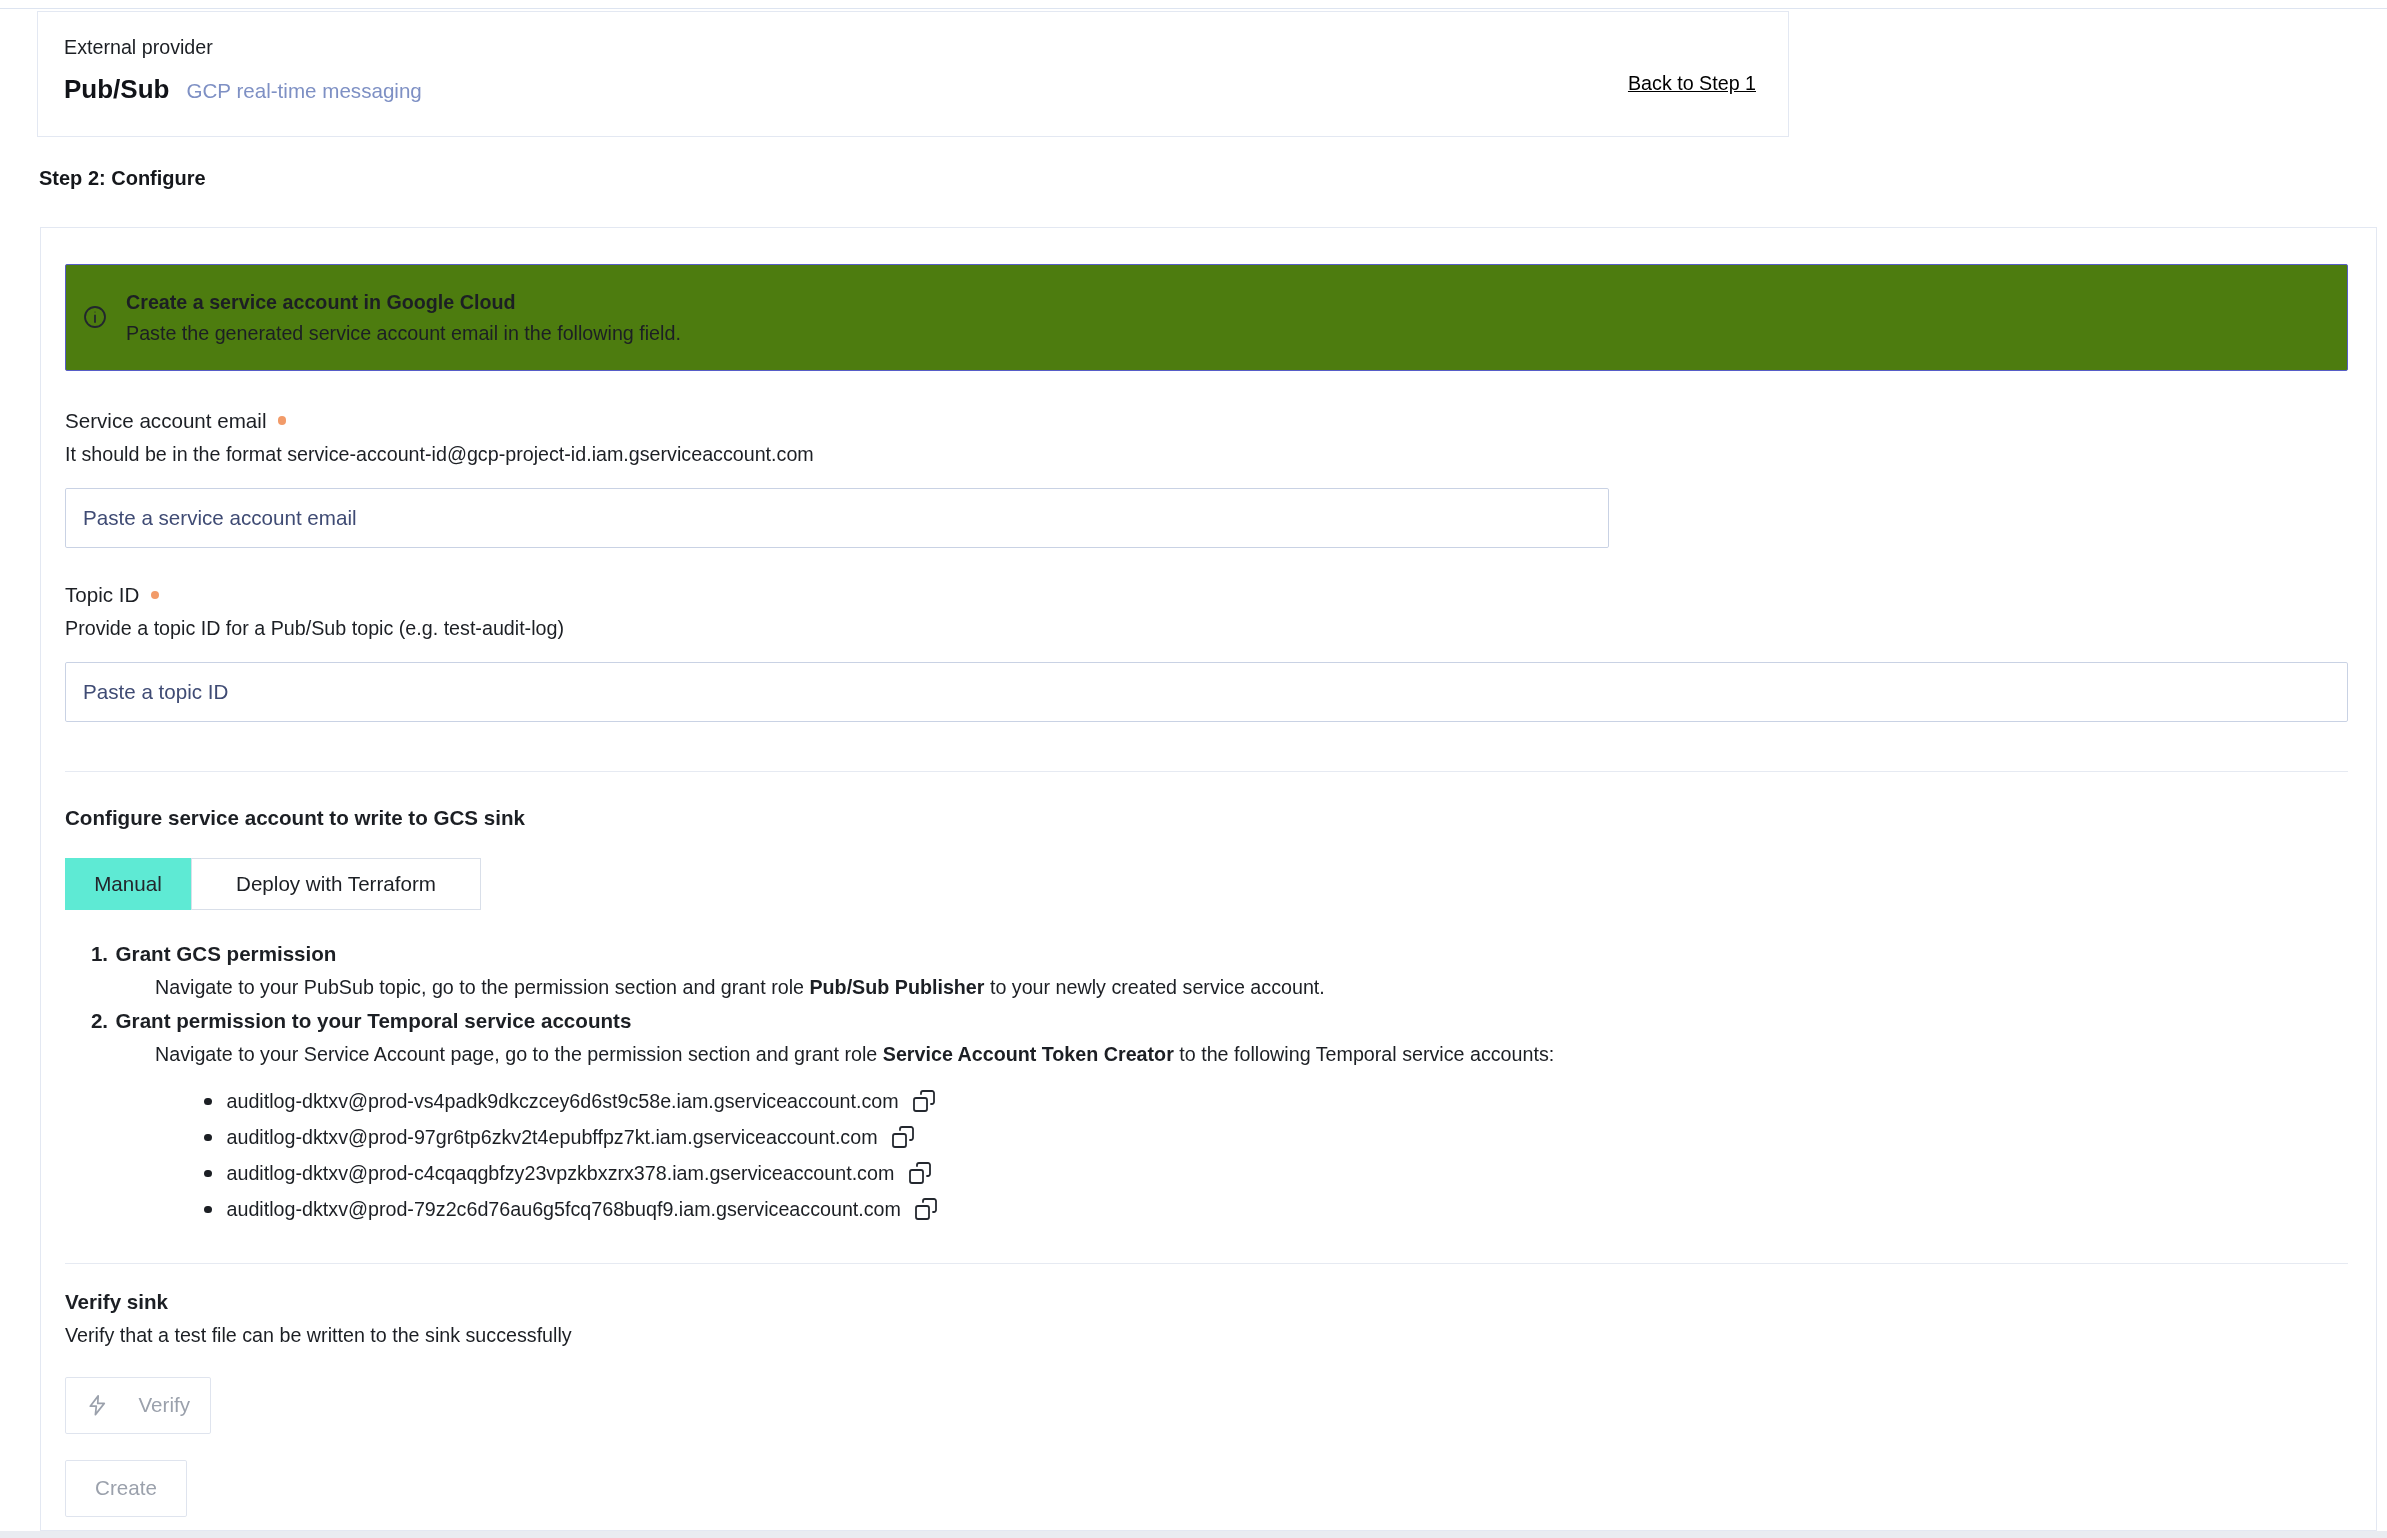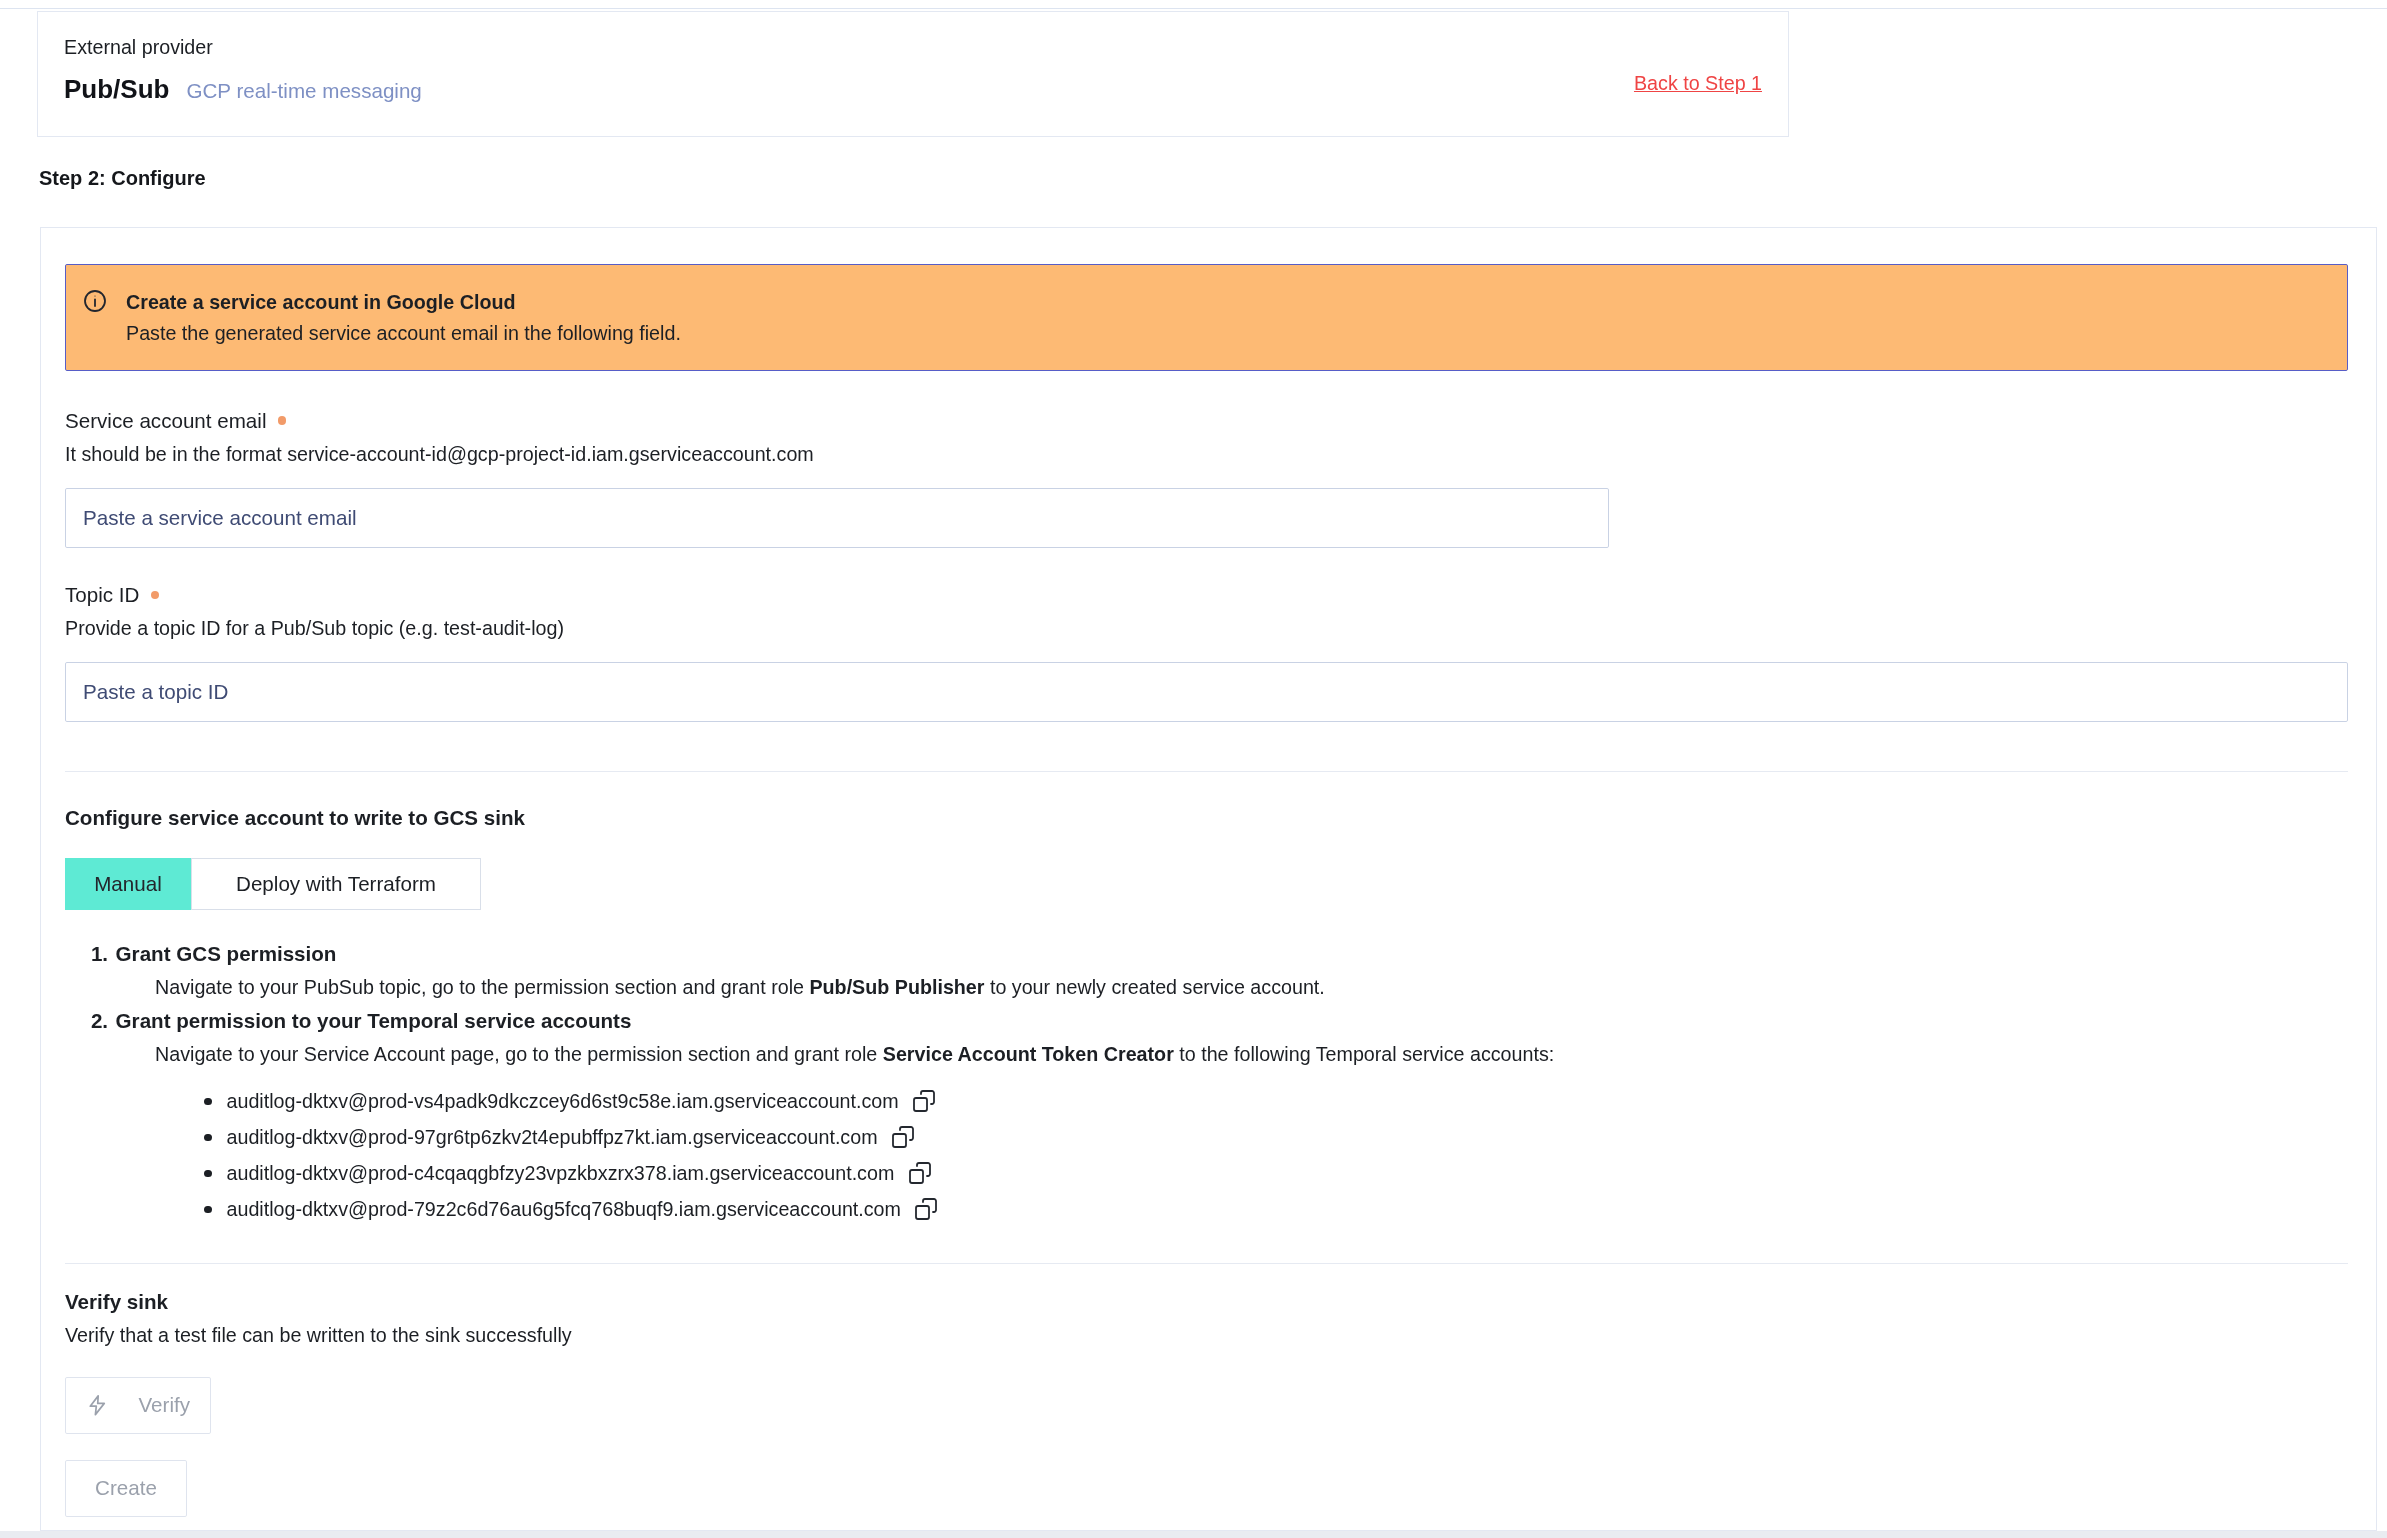--- a/index.html
+++ b/index.html
@@ -9,31 +9,31 @@
   .top-hairline { position:absolute; left:0; top:7.5px; width:2387px; height:1.9px; background:#dde4f0; }
 
   
   .provider-card { position:absolute; left:37px; top:11.2px; width:1752px; height:126px;
     background:#ffffff; border:0.9px solid #e3e8f2; }
   .provider-card-inner { position:relative; height:100%; padding:24px 26px 0 26px; }
   .eyebrow { font-size:19.7px; color:#1c1f24; }
   .name-row { margin-top:15px; display:flex; align-items:baseline; gap:17px; }
   .provider-name { font-size:26px; font-weight:700; color:#111318; }
   .provider-tagline { font-size:20.6px; color:#7e90c4; }
-  .back-link { position:absolute; right:26px; top:60px; font-size:19.7px; font-weight:500;
-    color:#ef4444; text-decoration:underline; cursor:pointer; }
+  .back-link { position:absolute; right:32px; top:60px; font-size:19.7px; font-weight:500;
+    color:#000000; text-decoration:underline; cursor:pointer; }
 
   .step-heading { position:absolute; left:39px; top:167px; font-size:20px; font-weight:700; color:#15171b; }
 
   
   .panel { position:absolute; left:40px; top:227px; width:2337px; height:1304px;
     background:#ffffff; border:0.9px solid #e3e8f2; padding:36px 28px 0 24px; }
 
-  .alert { display:flex; gap:19px; padding:22.5px 22.5px 22.5px 17px; background:#fdba74;
-    border:1.9px solid #575dc7; border-radius:1.9px; }
+  .alert { display:flex; gap:19px; padding:22.5px 22.5px 22.5px 17px; background:#4d7c0f;
+    border:1.9px solid #575dc7; border-radius:1.9px;align-items:center; }
   .alert-icon { flex:0 0 24px; margin-top:1.9px; }
   .alert-title { font-size:19.7px; font-weight:600; color:#1c1f24; line-height:28px; }
   .alert-body { font-size:19.7px; color:#1c1f24; line-height:28px; margin-top:3.7px; }
 
   .field-label { margin-top:37px; font-size:20.6px; font-weight:500; color:#1c1f24; line-height:26px;
     display:flex; align-items:center; }
   .req-dot { width:8.4px; height:8.4px; border-radius:50%; background:#f29b69; margin-left:11.2px; display:inline-block; }
   .field-helper { margin-top:7.5px; font-size:19.7px; color:#1c1f24; line-height:26px; }
   .text-input { display:block; margin-top:20.6px; height:60px; border:0.9px solid #c9d2e4; border-radius:1.9px;
     background:#ffffff; font-size:20.6px; color:#3f4b74; padding:0 17px;

